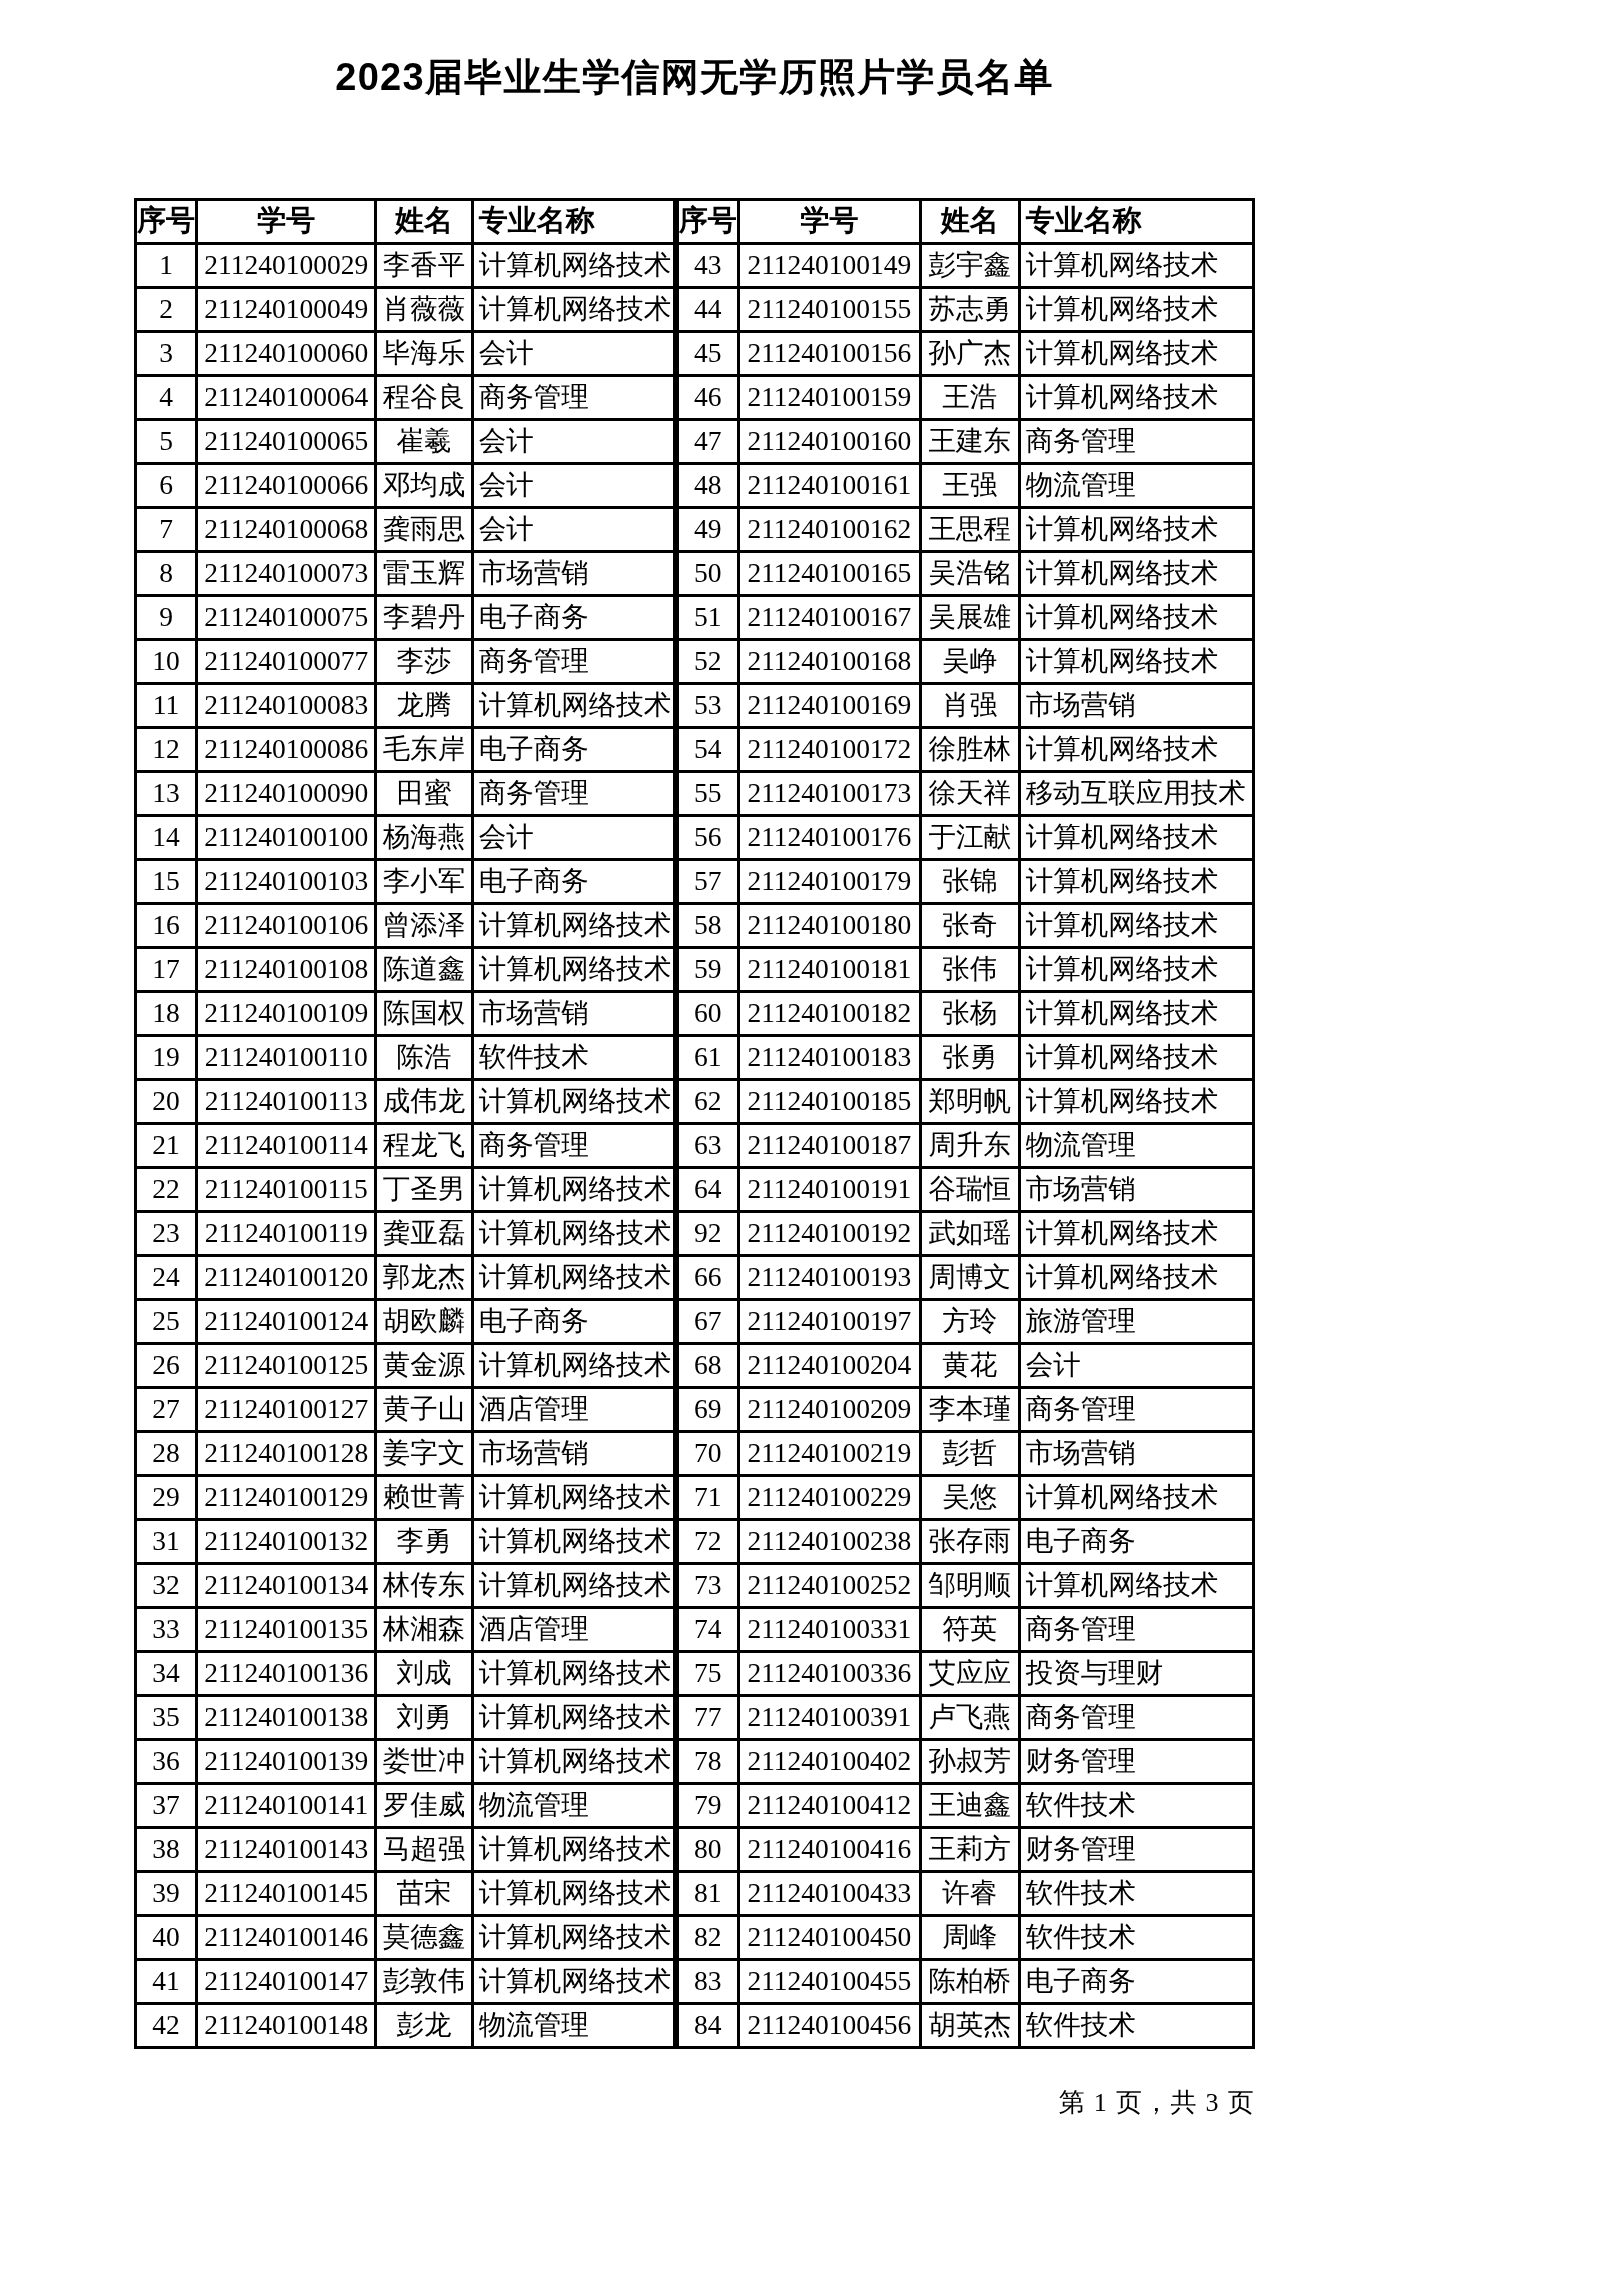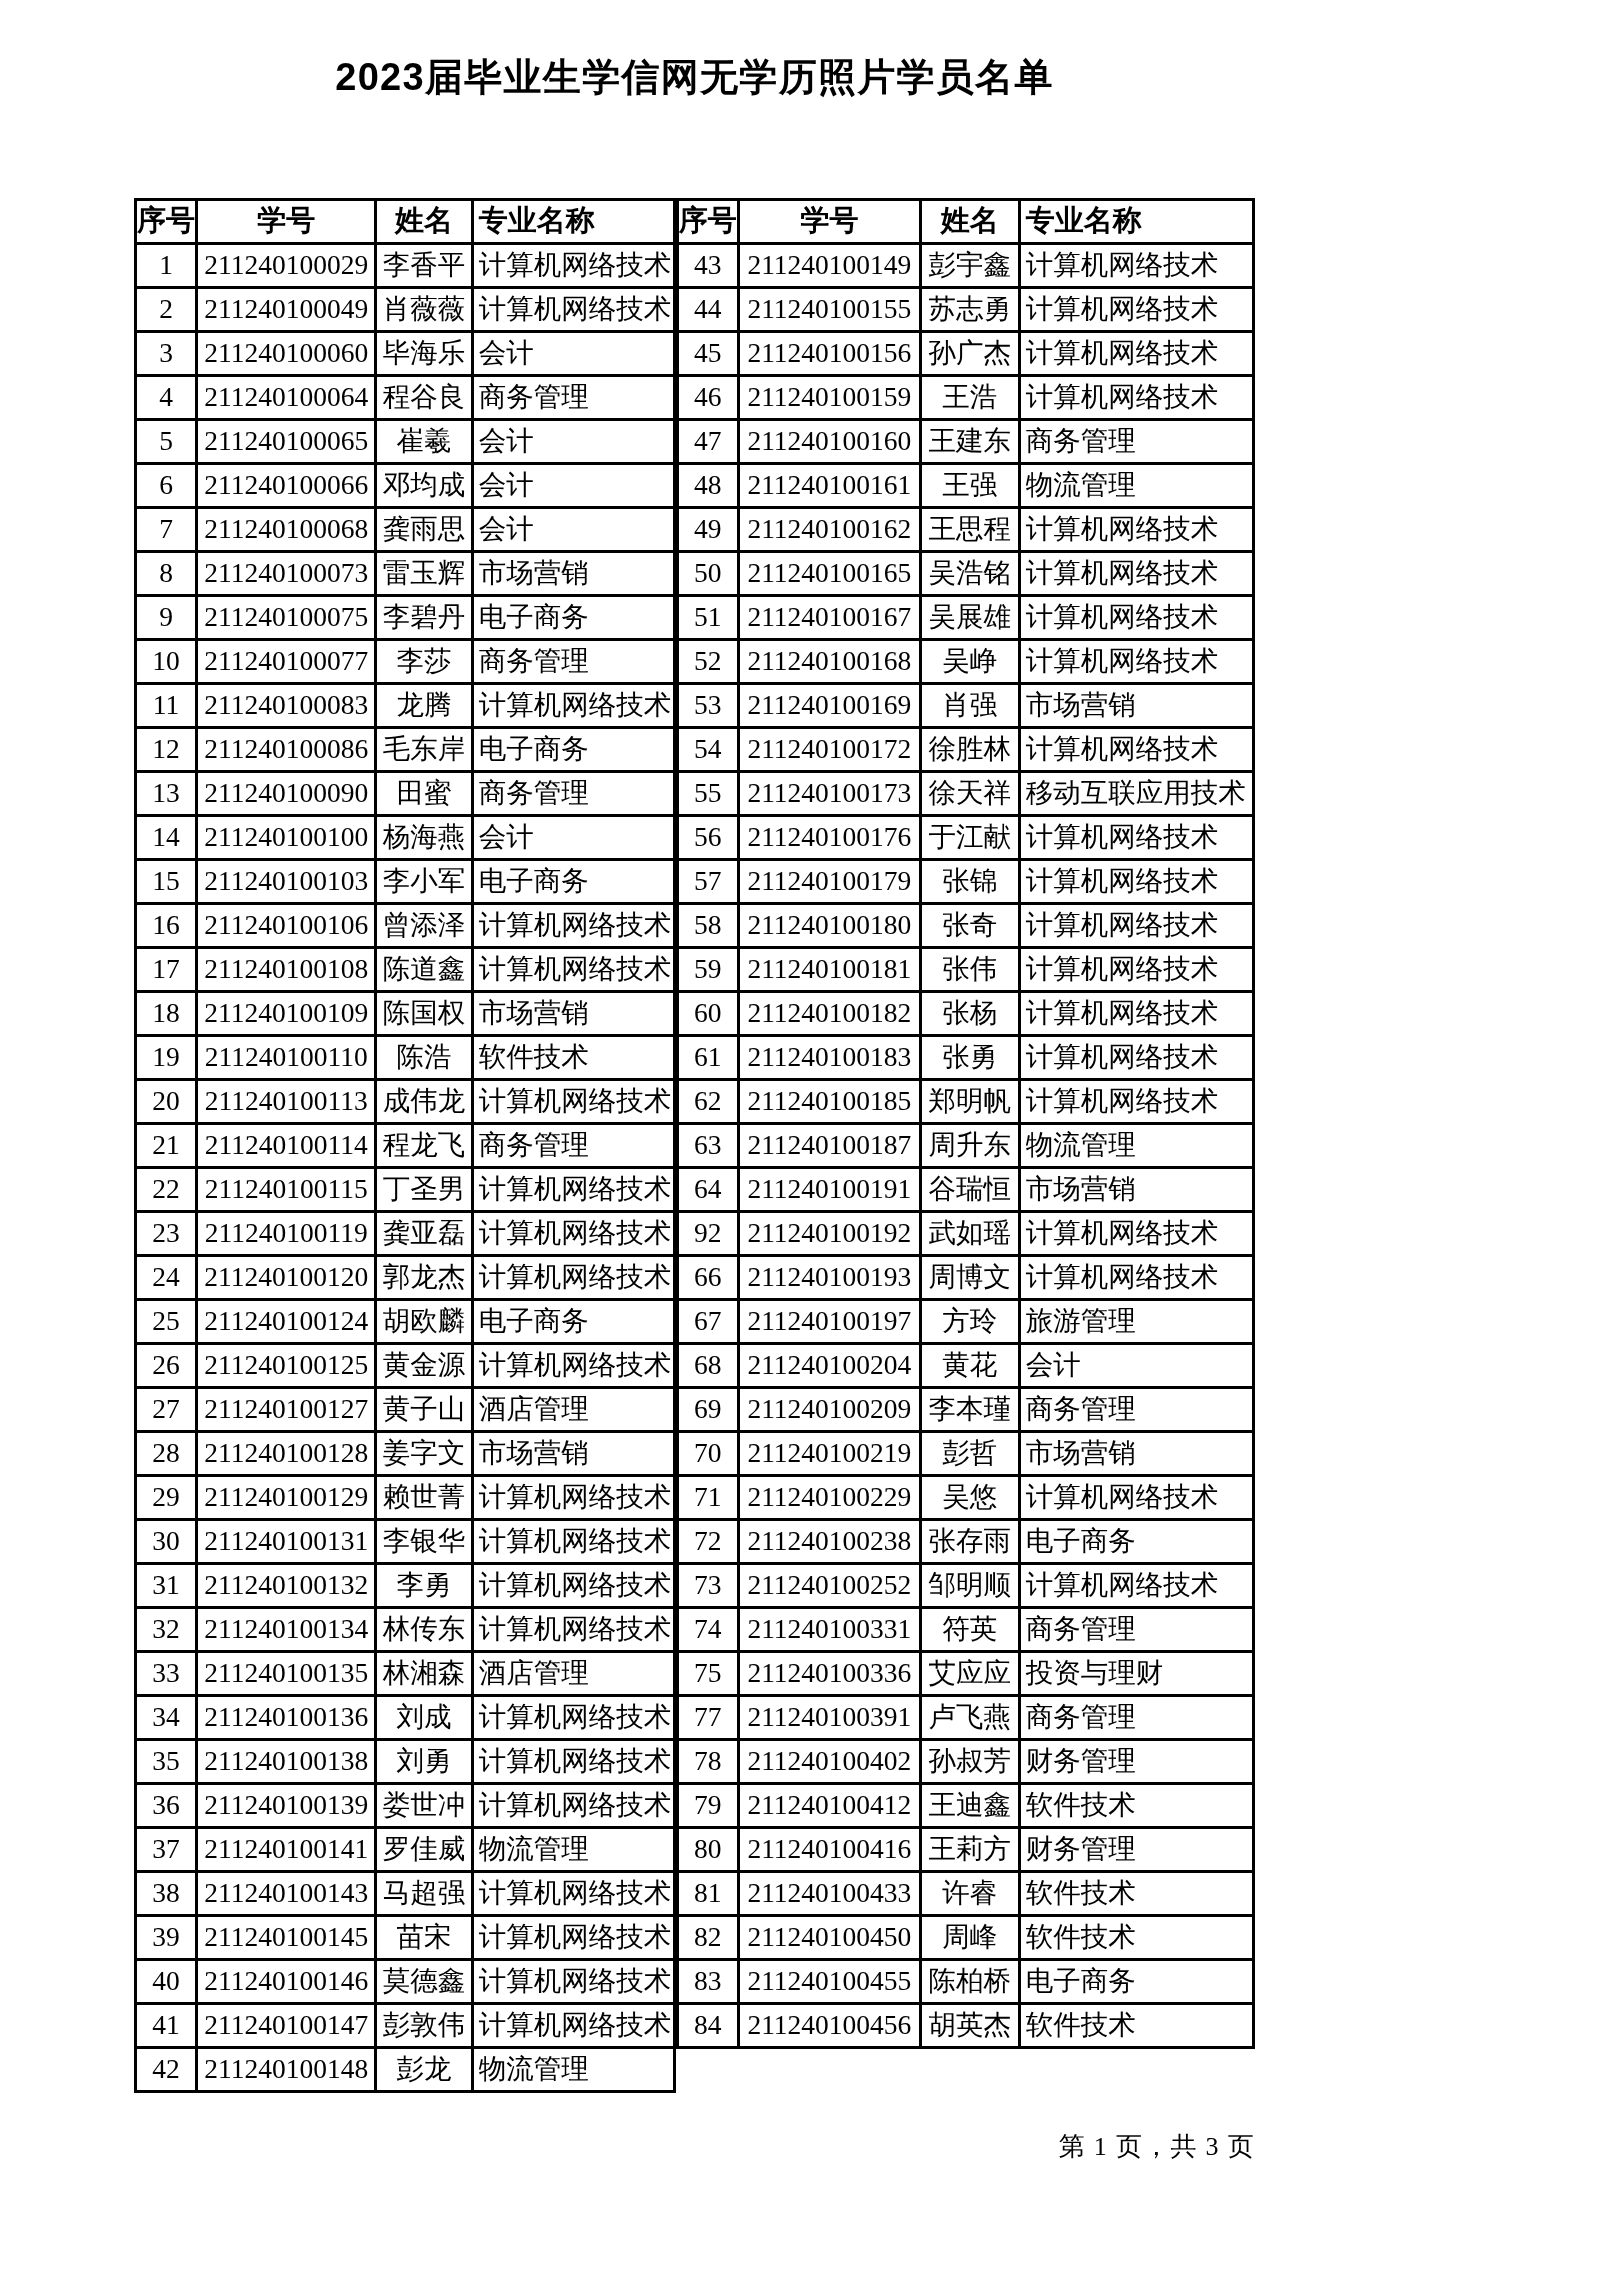--- a/index.html
+++ b/index.html
@@ -266,26 +266,20 @@
             <td class="col-name">姜字文</td>
             <td class="col-major">市场营销</td>
           </tr>
           <tr>
             <td class="col-no">29</td>
             <td class="col-id">211240100129</td>
             <td class="col-name">赖世菁</td>
             <td class="col-major">计算机网络技术</td>
           </tr>
           <tr>
-            <td class="col-no">30</td>
-            <td class="col-id">211240100131</td>
-            <td class="col-name">李银华</td>
-            <td class="col-major">计算机网络技术</td>
-          </tr>
-          <tr>
             <td class="col-no">31</td>
             <td class="col-id">211240100132</td>
             <td class="col-name">李勇</td>
             <td class="col-major">计算机网络技术</td>
           </tr>
           <tr>
             <td class="col-no">32</td>
             <td class="col-id">211240100134</td>
             <td class="col-name">林传东</td>
             <td class="col-major">计算机网络技术</td>

